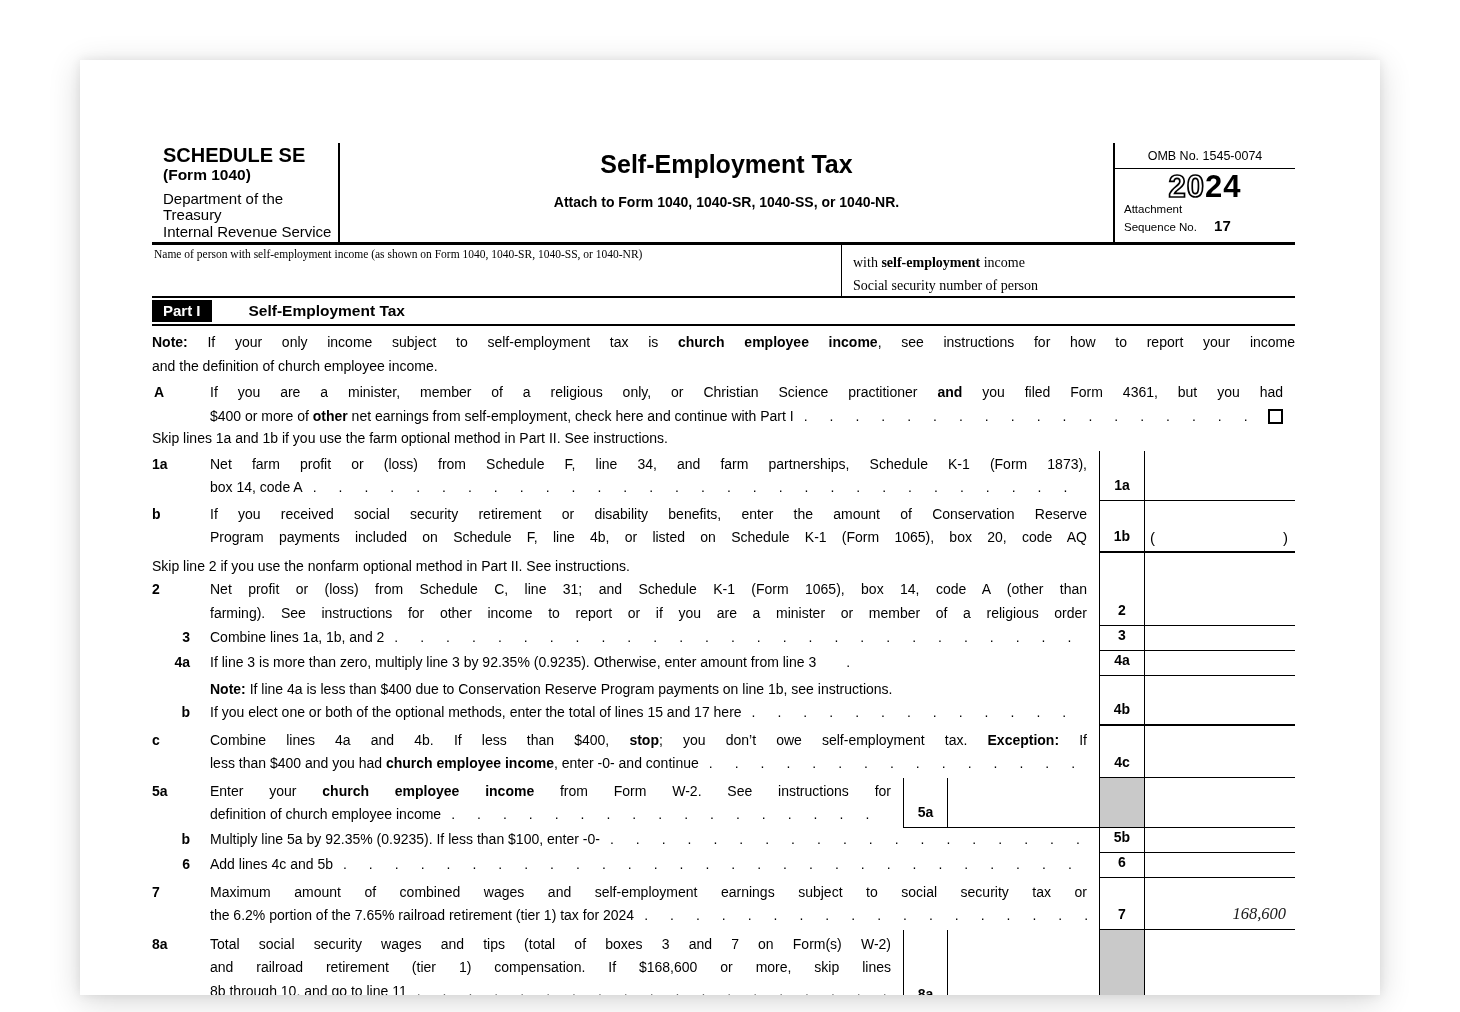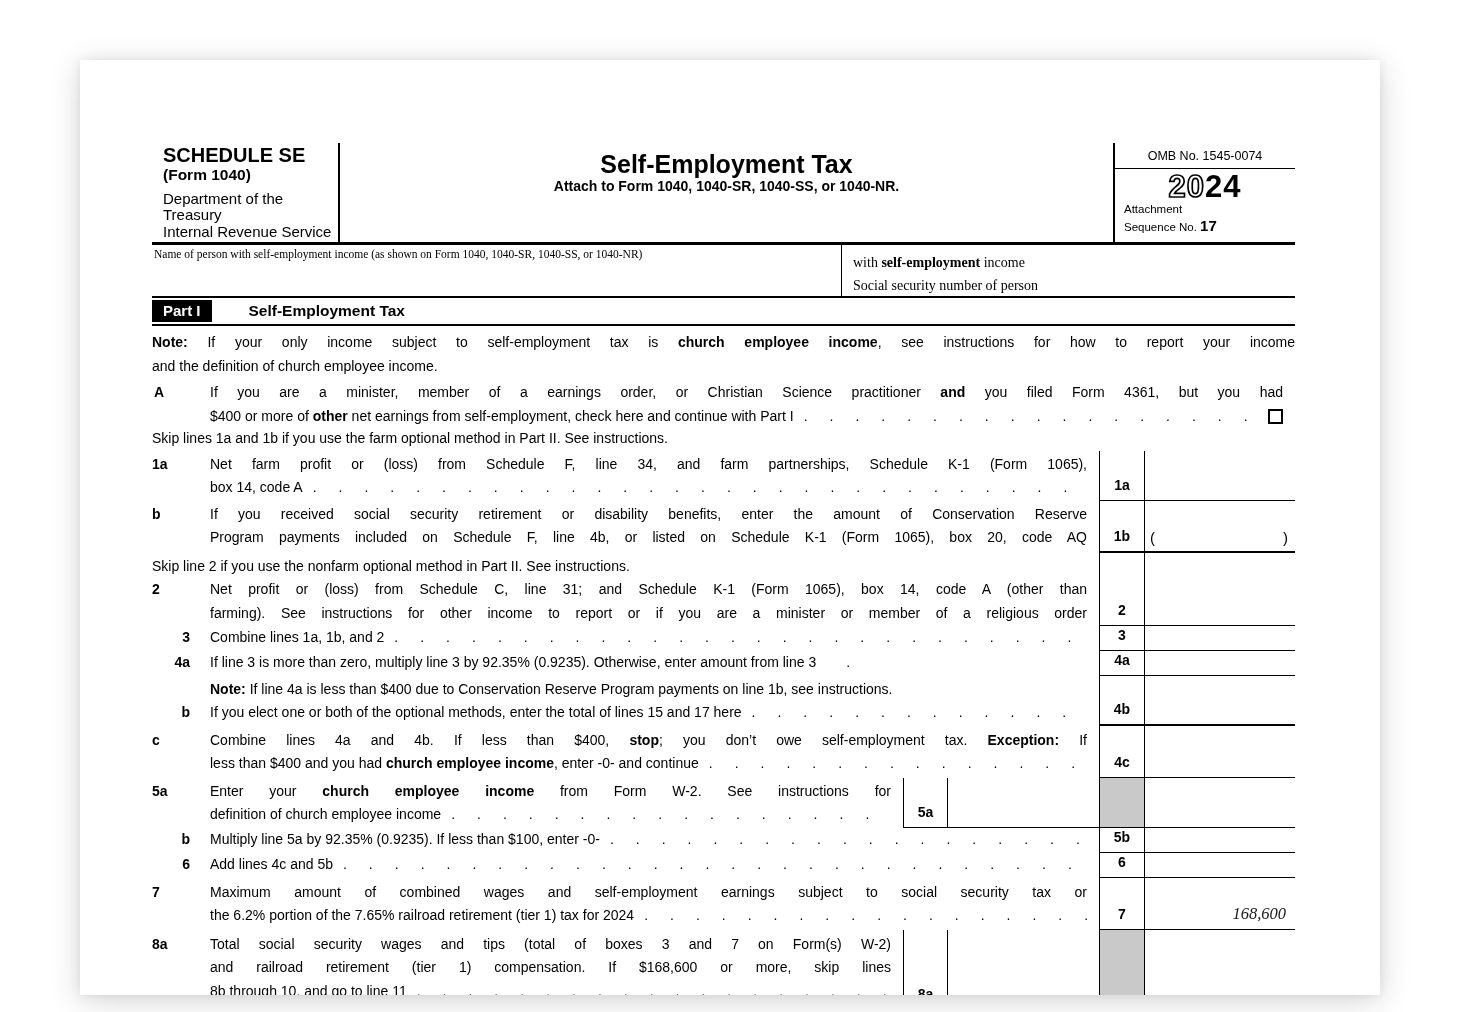--- a/index.html
+++ b/index.html
@@ -13,29 +13,29 @@
   *{box-sizing:border-box;}
 
   
   .hdr{display:flex;height:102px;border-bottom:3px solid #000;}
   .h-left{width:188px;border-right:2px solid #000;padding:1px 6px 2px 11px;display:flex;flex-direction:column;}
   .h-schedule{font-size:20px;font-weight:bold;line-height:22px;}
   .h-form{font-size:15.5px;font-weight:bold;line-height:18px;}
   .h-dept{margin-top:auto;font-size:15px;line-height:16.5px;}
   .h-center{flex:1;text-align:center;padding-top:8px;}
   .h-title{font-size:25px;font-weight:bold;line-height:27px;}
-  .h-attach{font-size:14px;font-weight:bold;line-height:16px;}
+  .h-attach{margin-top:16px;font-size:14px;font-weight:bold;line-height:16px;}
   .h-goto{margin-top:4px;font-size:14.5px;font-weight:bold;line-height:17px;}
   .h-right{width:182px;border-left:2px solid #000;display:flex;flex-direction:column;}
   .h-omb{font-size:12.5px;text-align:center;padding:6px 2px 5px;border-bottom:1.5px solid #000;}
   .h-year{text-align:center;font-weight:bold;font-size:31px;line-height:33px;margin-top:1px;letter-spacing:1px;}
   .yr-outline{color:#fff;-webkit-text-stroke:1.7px #000;}
   .h-att{font-size:11.5px;line-height:13.5px;padding-left:9px;}
   .h-seq{font-size:11.5px;padding-left:9px;}
-  .h-seq b{font-size:15px;}
+  .h-seq b{font-size:15px;margin-left:14px;}
 
   
   .name-row{display:flex;height:53px;border-bottom:2px solid #000;font-family:Liberation Serif, serif;}
   .nr-left{width:690px;border-right:1.5px solid #000;padding:3px 6px 0 2px;font-size:11.5px;}
   .nr-right{flex:1;padding:6px 4px 0 11px;font-size:14px;line-height:23px;}
 
   
   .part-band{display:flex;align-items:center;margin-top:2px;padding-bottom:3px;border-bottom:2.5px solid #000;height:26px;}
   .part-badge{background:#000;color:#fff;font-weight:bold;font-size:15px;padding:2px 11px 3px;}
   .part-title{font-weight:bold;font-size:15.5px;margin-left:37px;}
@@ -125,38 +125,38 @@
     <div class="bodytxt">
 
       <div class="note-blk">
         <div class="just"><span class="seg-b">Note: </span><span>If your only income subject to self-employment tax is </span><span class="seg-b">church employee income</span><span>, see instructions for how to report your income</span></div>
         <div>and the definition of church employee income.</div>
       </div>
 
       <div class="line-a">
         <div class="ln just">
           <span class="lnum leftal">A</span>
-          <span><span>If you are a minister, member of a earnings order, or Christian Science practitioner </span><span class="seg-b">and</span><span> you filed Form 4361, but you had</span></span>
+          <span><span>If you are a minister, member of a religious only, or Christian Science practitioner </span><span class="seg-b">and</span><span> you filed Form 4361, but you had</span></span>
         </div>
         <div class="ln flexln">
           <span class="t"><span>$400 or more of </span><span class="seg-b">other</span><span> net earnings from self-employment, check here and continue with Part I</span></span>
           <span class="dots">........................................</span>
           <span class="chk"></span>
         </div>
       </div>
 
       <div class="skipline">Skip lines 1a and 1b if you use the farm optional method in Part II. See instructions.</div>
 
       <div class="tbl">
 
         <div class="row" style="height:50px">
           <div class="tc pt2">
             <div class="ln just">
               <span class="lnum">1a</span>
-              <span>Net farm profit or (loss) from Schedule F, line 34, and farm partnerships, Schedule K-1 (Form 1065),</span>
+              <span>Net farm profit or (loss) from Schedule F, line 34, and farm partnerships, Schedule K-1 (Form 1873),</span>
             </div>
             <div class="ln flexln">
               <span class="t">box 14, code A</span>
               <span class="dots">........................................</span>
             </div>
           </div>
           <div class="num">1a</div>
           <div class="amt"></div>
         </div>
 

